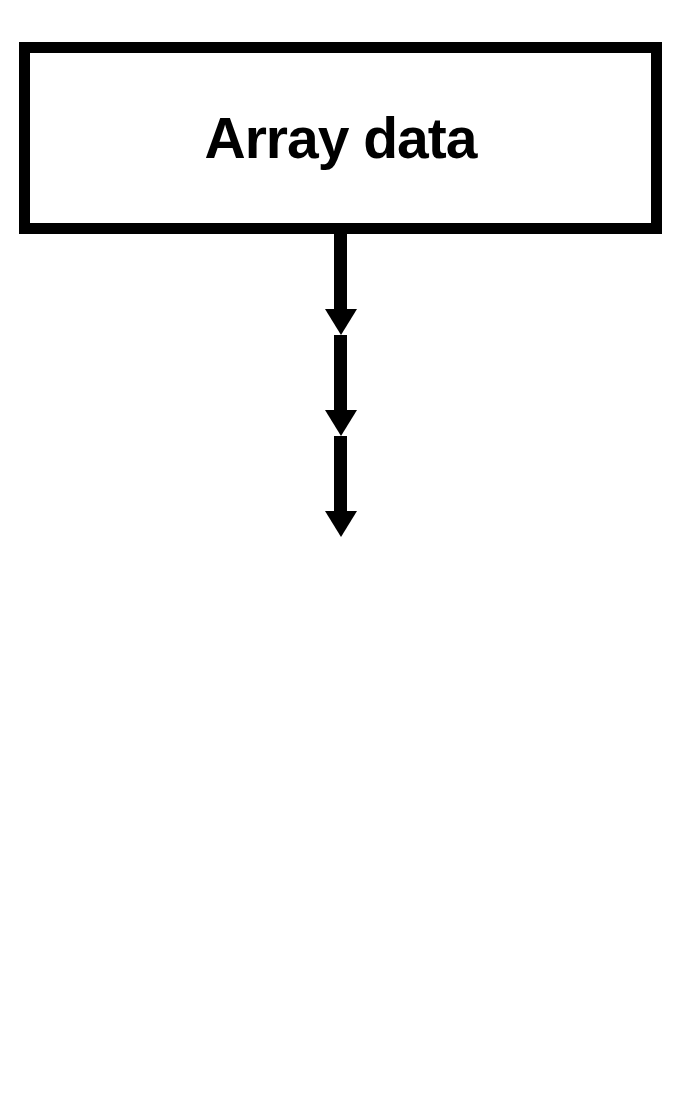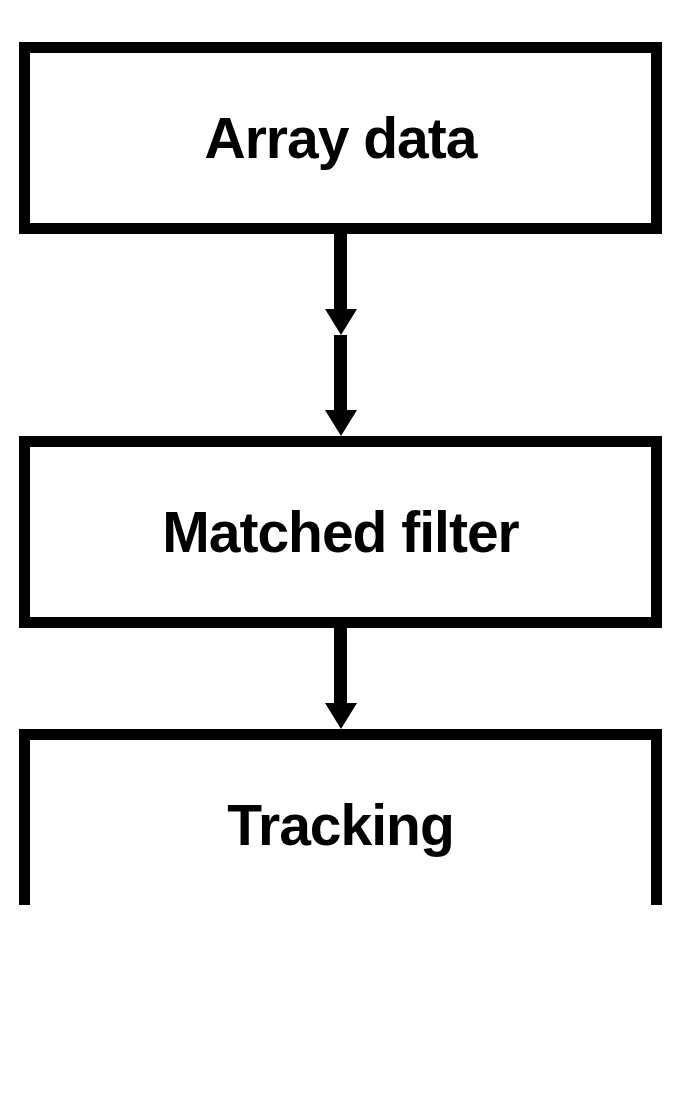--- a/index.html
+++ b/index.html
@@ -75,26 +75,20 @@
     <div class="shaft"></div>
     <div class="head"></div>
   </div>
 
 
   <div class="arrow">
     <div class="shaft"></div>
     <div class="head"></div>
   </div>
 
-  <div class="node">
-    <div class="label">Matched filter</div>
-  </div>
 
   <div class="arrow">
     <div class="shaft"></div>
     <div class="head"></div>
   </div>
 
-  <div class="node">
-    <div class="label">Tracking</div>
-  </div>
 
 </div>
 
 </body></html>

